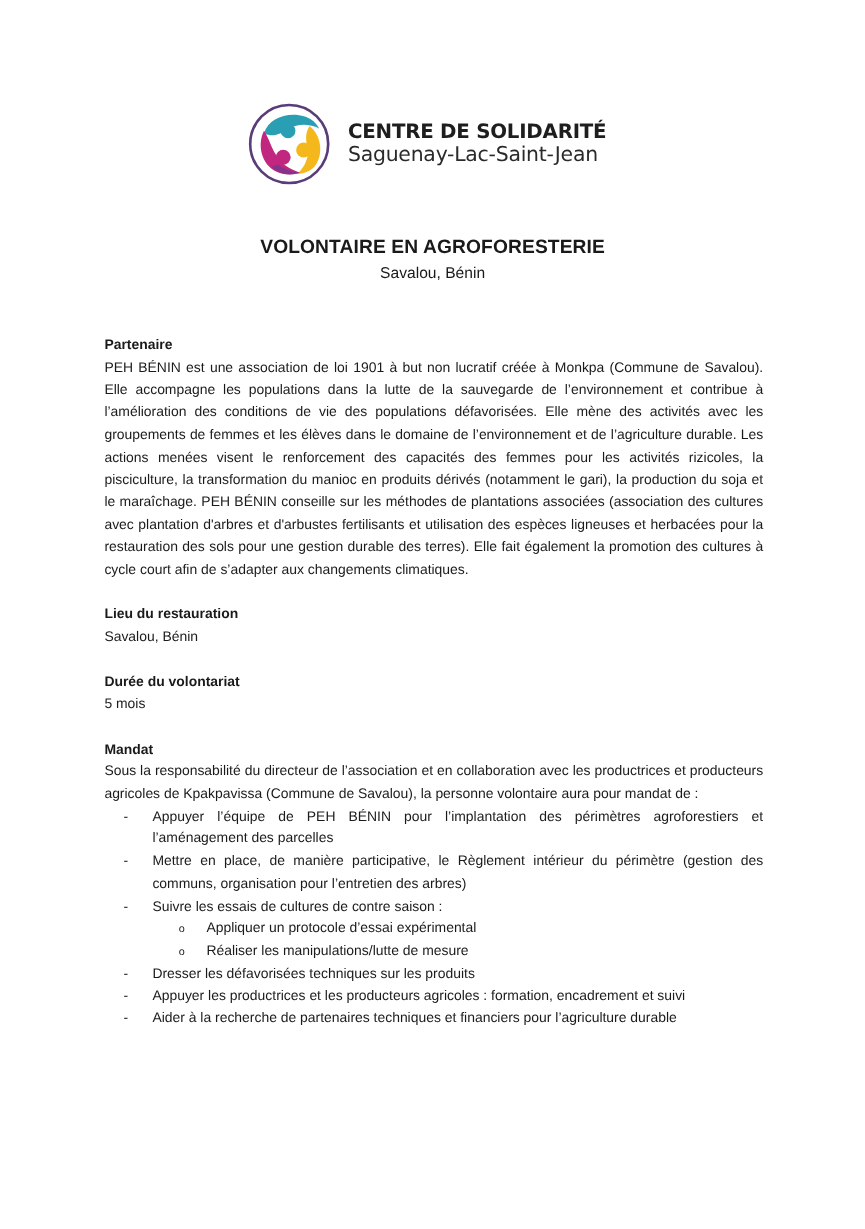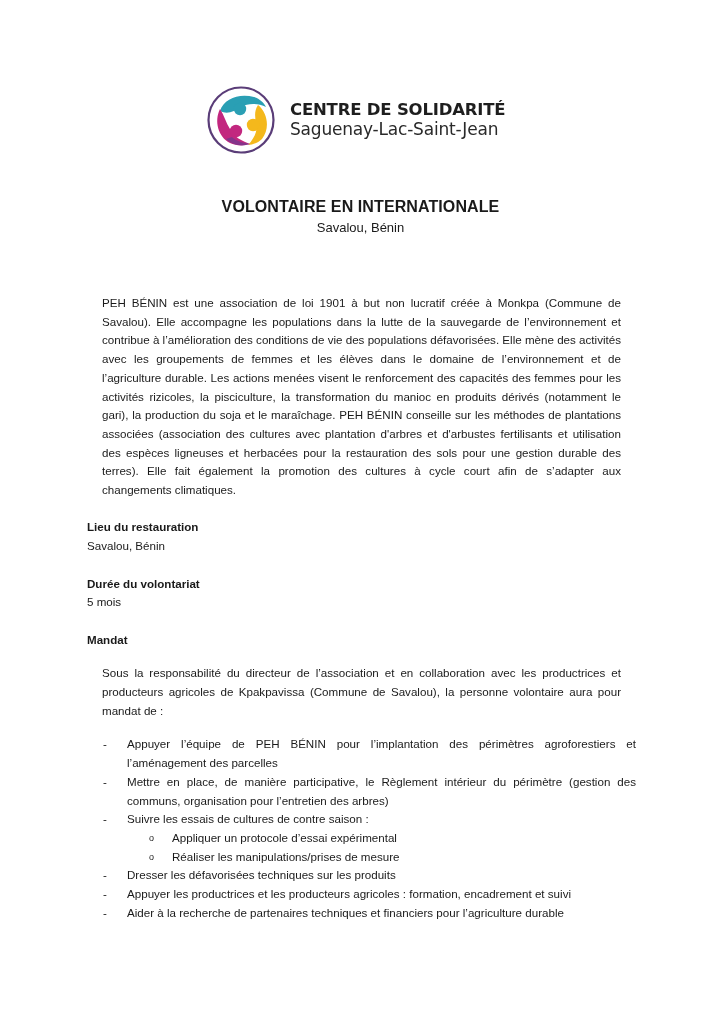--- a/index.html
+++ b/index.html
@@ -14,21 +14,21 @@
   .logo-line2 { margin-top: 3px; }
   .logo-line3 { font-family: "DejaVu Sans", sans-serif; font-size: 17px; color: #2a2a2a; display: block; margin-top: 2px; letter-spacing: -0.2px; }
 
   .title-block { position: absolute; left: 0; width: 721px; top: 196px; text-align: center; }
   .doc-title { font-weight: bold; font-size: 16px; letter-spacing: 0.1px; margin: 0; line-height: 22px; }
   .doc-sub { font-size: 13px; line-height: 20px; margin: 0; }
 
   .content { position: absolute; left: 87px; top: 279px; width: 549px; font-size: 11.6px; line-height: 18.7px; }
   .section { margin: 0 0 18.7px 0; }
   .section-heading { font-weight: bold; margin: 0; }
-  .para { margin: 15px; text-align: justify; }
+  .para { margin: 0; text-align: justify; }
   .value { margin: 0; }
 
   ul.dash { list-style: none; margin: 0; padding: 0; }
   ul.dash > li { position: relative; padding-left: 40px; text-align: justify; }
   ul.dash > li > .bullet { position: absolute; left: 16px; top: 0; }
   ul.circle { list-style: none; margin: 0; padding: 0; }
   ul.circle > li { position: relative; padding-left: 45px; }
   ul.circle > li > .bullet { position: absolute; left: 22px; top: 0; font-size: 9px; }
 </style>
 </head>
@@ -51,27 +51,28 @@
       <circle cx="47" cy="40" r="6.2" fill="#f4b81c"></circle>
       <circle cx="30" cy="46" r="6.2" fill="#c2277f"></circle>
     </svg>
     <div class="logo-text">
       <span class="logo-line1">CENTRE DE SOLIDARITÉ</span>
       <span class="logo-line3">Saguenay-Lac-Saint-Jean</span>
     </div>
   </div>
 
   <div class="title-block">
-    <h1 class="doc-title">VOLONTAIRE EN INTERNATIONALE</h1>
+    <h1 class="doc-title">VOLONTAIRE EN AGROFORESTERIE</h1>
     <p class="doc-sub">Savalou, Bénin</p>
   </div>
 
   <div class="content">
 
     <div class="section">
+      <p class="section-heading">Partenaire</p>
       <p class="para">PEH BÉNIN est une association de loi 1901 à but non lucratif créée à Monkpa (Commune de Savalou). Elle accompagne les populations dans la lutte de la sauvegarde de l’environnement et contribue à l’amélioration des conditions de vie des populations défavorisées.  Elle mène des activités avec les groupements de femmes et les élèves dans le domaine de l’environnement et de l’agriculture durable. Les actions menées visent le renforcement des capacités des femmes pour les activités rizicoles, la pisciculture, la transformation du manioc en produits dérivés (notamment le gari), la production du soja et le maraîchage. PEH BÉNIN conseille sur les méthodes de plantations associées (association des cultures avec plantation d'arbres et d'arbustes fertilisants et utilisation des espèces ligneuses et herbacées pour la restauration des sols pour une gestion durable des terres). Elle fait également la promotion des cultures à cycle court afin de s’adapter aux changements climatiques.</p>
     </div>
 
     <div class="section">
       <p class="section-heading">Lieu du restauration</p>
       <p class="value">Savalou, Bénin</p>
     </div>
 
     <div class="section">
       <p class="section-heading">Durée du volontariat</p>
@@ -93,21 +94,21 @@
         <li>
           <span class="bullet">-</span>
           <span>Suivre les essais de cultures de contre saison :</span>
           <ul class="circle">
             <li>
               <span class="bullet">o</span>
               <span>Appliquer un protocole d’essai expérimental</span>
             </li>
             <li>
               <span class="bullet">o</span>
-              <span>Réaliser les manipulations/prises de mesure</span>
+              <span>Réaliser les manipulations/lutte de mesure</span>
             </li>
           </ul>
         </li>
         <li>
           <span class="bullet">-</span>
           <span>Dresser les défavorisées techniques sur les produits</span>
         </li>
         <li>
           <span class="bullet">-</span>
           <span>Appuyer les productrices et les producteurs agricoles : formation, encadrement et suivi</span>

